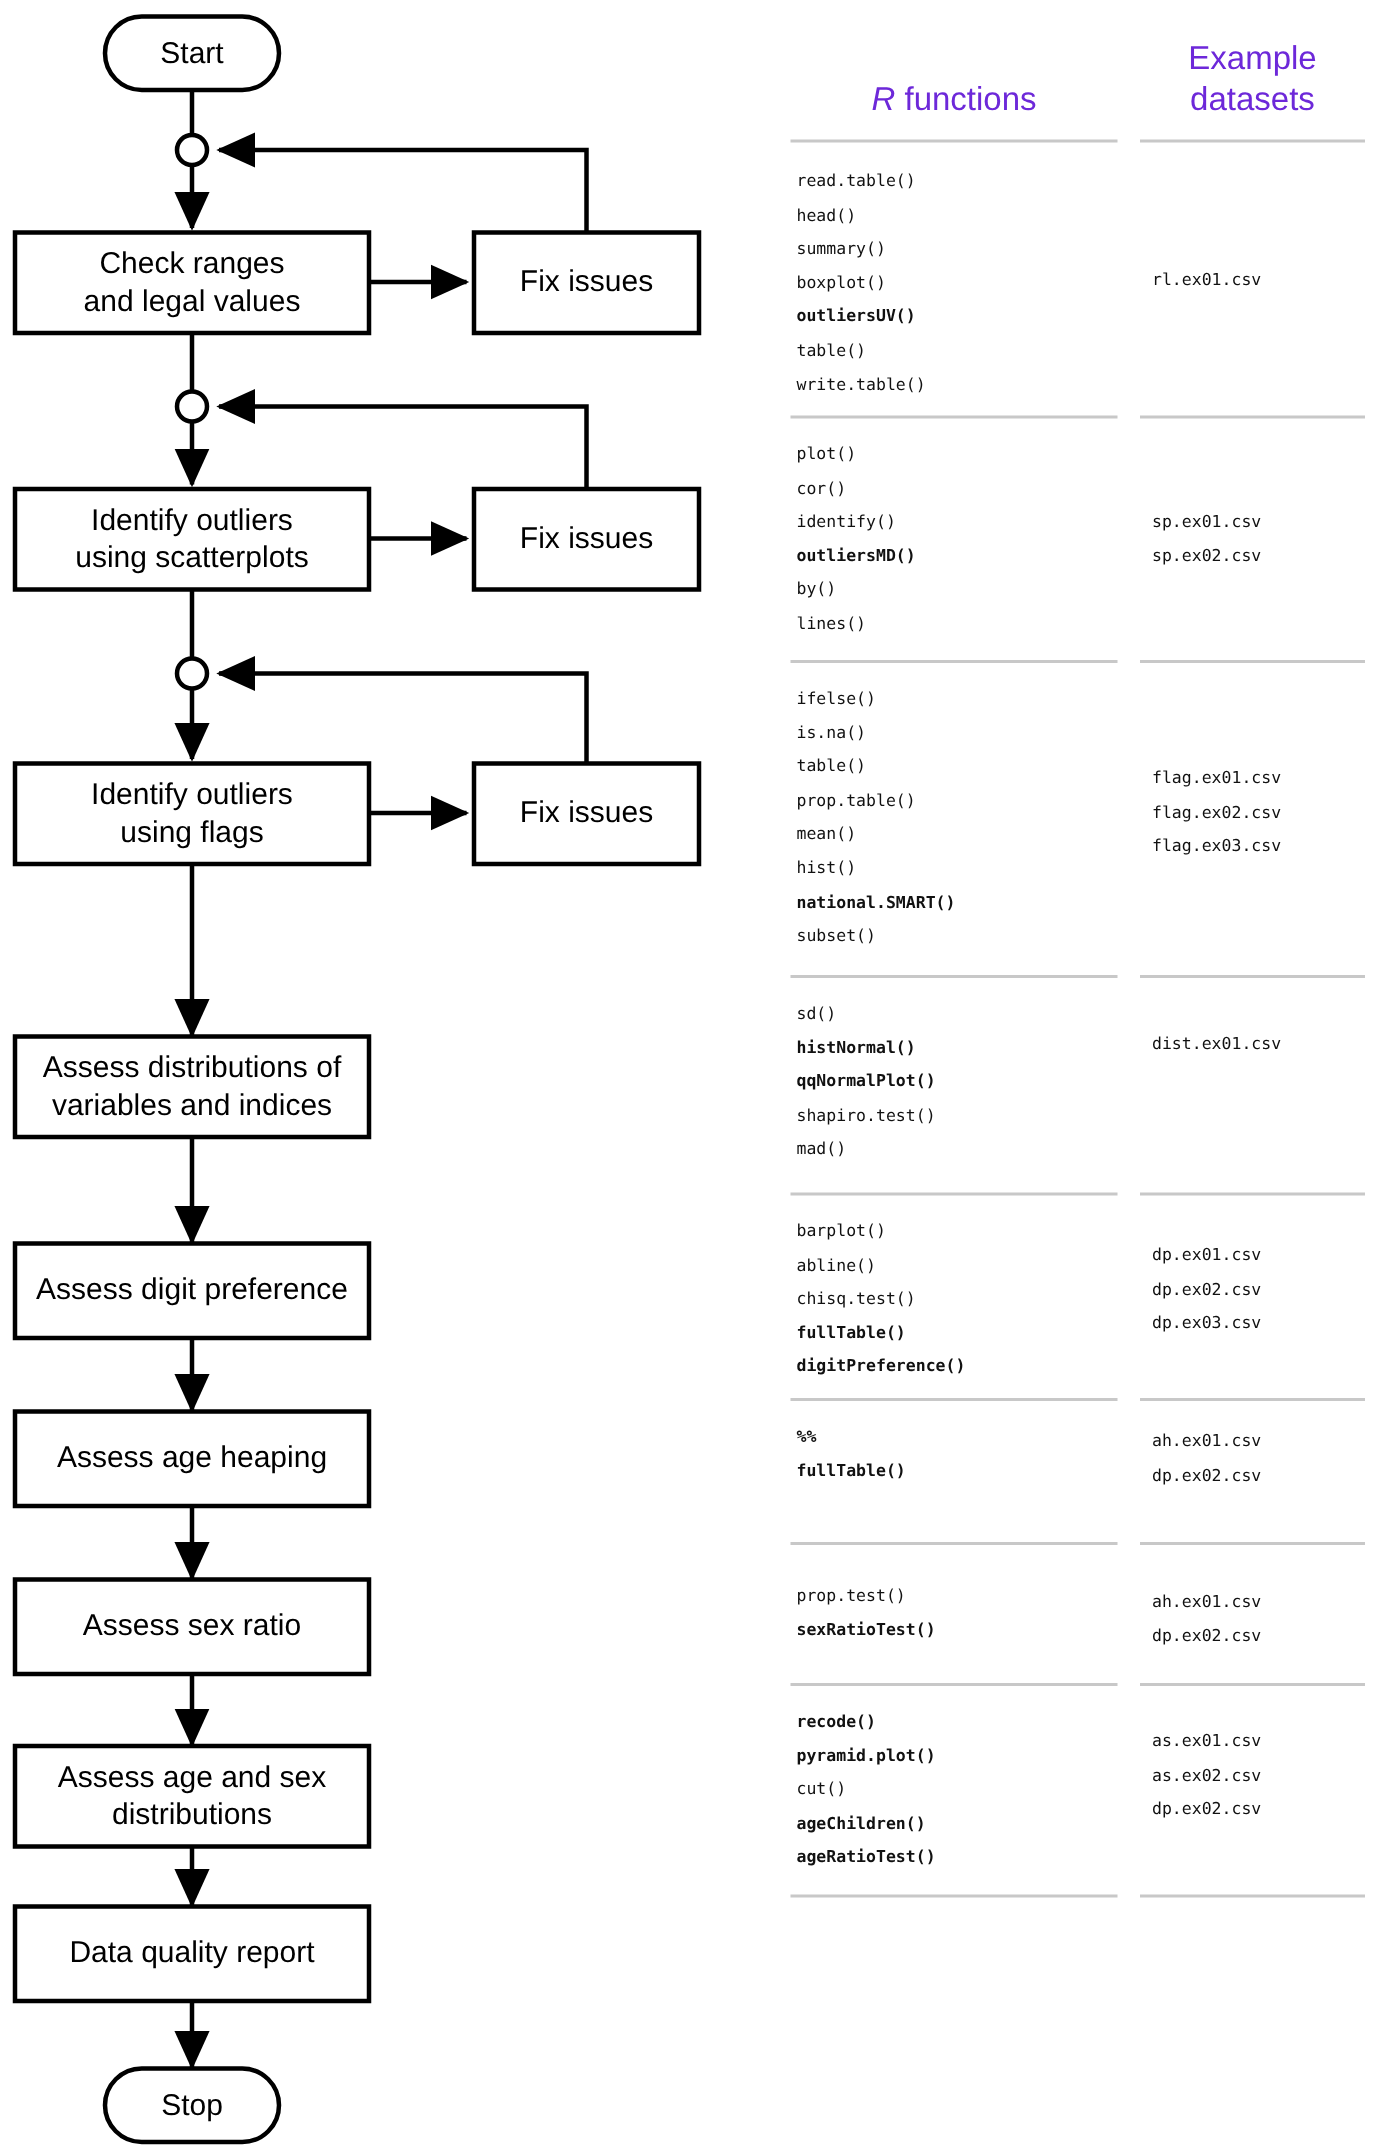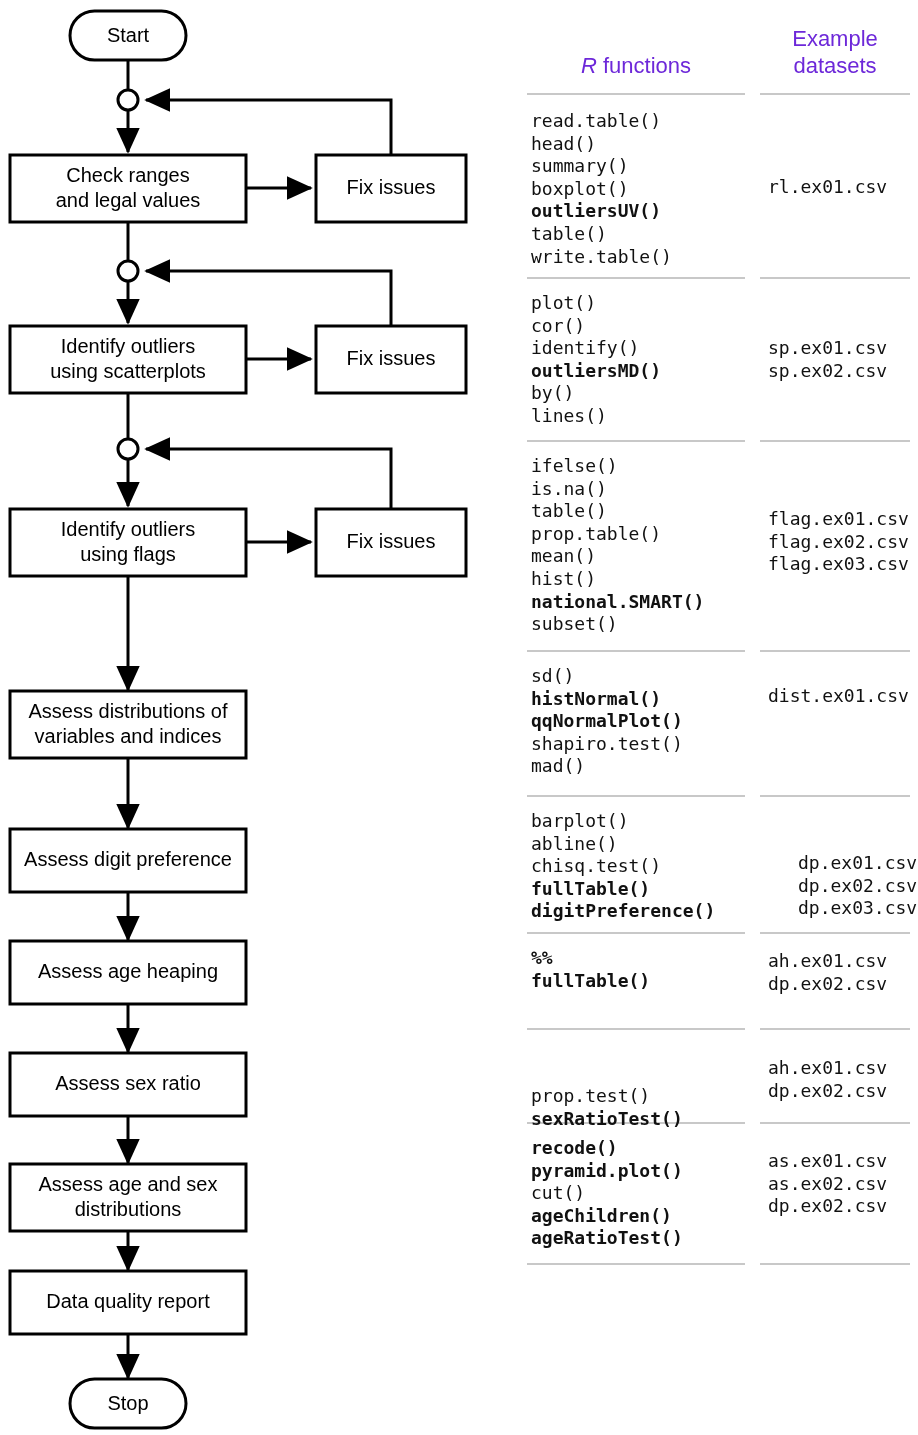--- a/index.html
+++ b/index.html
@@ -91,21 +91,21 @@
     position: absolute;
     height: 2px;
     background: #c8c8c8;
   }
   .rule.fn-col { left: 27px; width: 218px; }
   .rule.ds-col { left: 260px; width: 150px; }
 
   .cell {
     position: absolute;
     font-family: "DejaVu Sans Mono", monospace;
-    font-size: 18px;
+    font-size: 11px;
     line-height: 22.6px;
     color: #111111;
     white-space: pre;
   }
   .cell.fn-col { left: 31px; }
   .cell.ds-col { left: 268px; }
   .fn-line.bold { font-weight: bold; }
 </style>
 </head>
 <body>
@@ -268,22 +268,22 @@
       <div class="rule ds-col" style="top: 1263px;"></div>
       <div class="cell fn-col" style="top: 110px;"><div class="fn-line">read.table()</div><div class="fn-line">head()</div><div class="fn-line">summary()</div><div class="fn-line">boxplot()</div><div class="fn-line bold">outliersUV()</div><div class="fn-line">table()</div><div class="fn-line">write.table()</div></div>
       <div class="cell ds-col" style="top: 176px;"><div class="ds-line">rl.ex01.csv</div></div>
       <div class="cell fn-col" style="top: 292px;"><div class="fn-line">plot()</div><div class="fn-line">cor()</div><div class="fn-line">identify()</div><div class="fn-line bold">outliersMD()</div><div class="fn-line">by()</div><div class="fn-line">lines()</div></div>
       <div class="cell ds-col" style="top: 337px;"><div class="ds-line">sp.ex01.csv</div><div class="ds-line">sp.ex02.csv</div></div>
       <div class="cell fn-col" style="top: 455px;"><div class="fn-line">ifelse()</div><div class="fn-line">is.na()</div><div class="fn-line">table()</div><div class="fn-line">prop.table()</div><div class="fn-line">mean()</div><div class="fn-line">hist()</div><div class="fn-line bold">national.SMART()</div><div class="fn-line">subset()</div></div>
       <div class="cell ds-col" style="top: 508px;"><div class="ds-line">flag.ex01.csv</div><div class="ds-line">flag.ex02.csv</div><div class="ds-line">flag.ex03.csv</div></div>
       <div class="cell fn-col" style="top: 665px;"><div class="fn-line">sd()</div><div class="fn-line bold">histNormal()</div><div class="fn-line bold">qqNormalPlot()</div><div class="fn-line">shapiro.test()</div><div class="fn-line">mad()</div></div>
       <div class="cell ds-col" style="top: 685px;"><div class="ds-line">dist.ex01.csv</div></div>
       <div class="cell fn-col" style="top: 810px;"><div class="fn-line">barplot()</div><div class="fn-line">abline()</div><div class="fn-line">chisq.test()</div><div class="fn-line bold">fullTable()</div><div class="fn-line bold">digitPreference()</div></div>
-      <div class="cell ds-col" style="top: 852px; margin-left: 30px;"><div class="ds-line">dp.ex01.csv</div><div class="ds-line">dp.ex02.csv</div><div class="ds-line">dp.ex03.csv</div></div>
+      <div class="cell ds-col" style="top: 826px;"><div class="ds-line">dp.ex01.csv</div><div class="ds-line">dp.ex02.csv</div><div class="ds-line">dp.ex03.csv</div></div>
       <div class="cell fn-col" style="top: 947px;"><div class="fn-line bold">%%</div><div class="fn-line bold">fullTable()</div></div>
       <div class="cell ds-col" style="top: 950px;"><div class="ds-line">ah.ex01.csv</div><div class="ds-line">dp.ex02.csv</div></div>
-      <div class="cell fn-col" style="top: 1053px; margin-top: 32px;"><div class="fn-line">prop.test()</div><div class="fn-line bold">sexRatioTest()</div></div>
+      <div class="cell fn-col" style="top: 1053px;"><div class="fn-line">prop.test()</div><div class="fn-line bold">sexRatioTest()</div></div>
       <div class="cell ds-col" style="top: 1057px;"><div class="ds-line">ah.ex01.csv</div><div class="ds-line">dp.ex02.csv</div></div>
       <div class="cell fn-col" style="top: 1137px;"><div class="fn-line bold">recode()</div><div class="fn-line bold">pyramid.plot()</div><div class="fn-line">cut()</div><div class="fn-line bold">ageChildren()</div><div class="fn-line bold">ageRatioTest()</div></div>
       <div class="cell ds-col" style="top: 1150px;"><div class="ds-line">as.ex01.csv</div><div class="ds-line">as.ex02.csv</div><div class="ds-line">dp.ex02.csv</div></div>
     </div>
 
 </div>
 
 </body></html>

